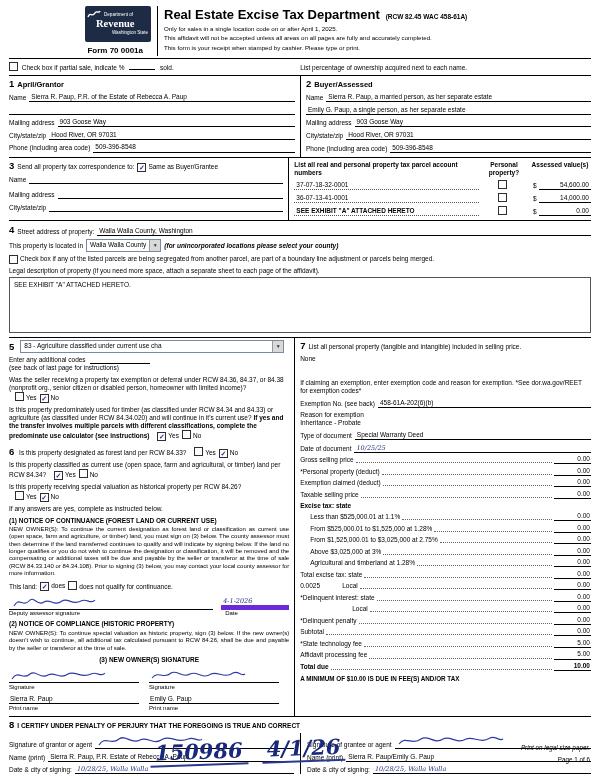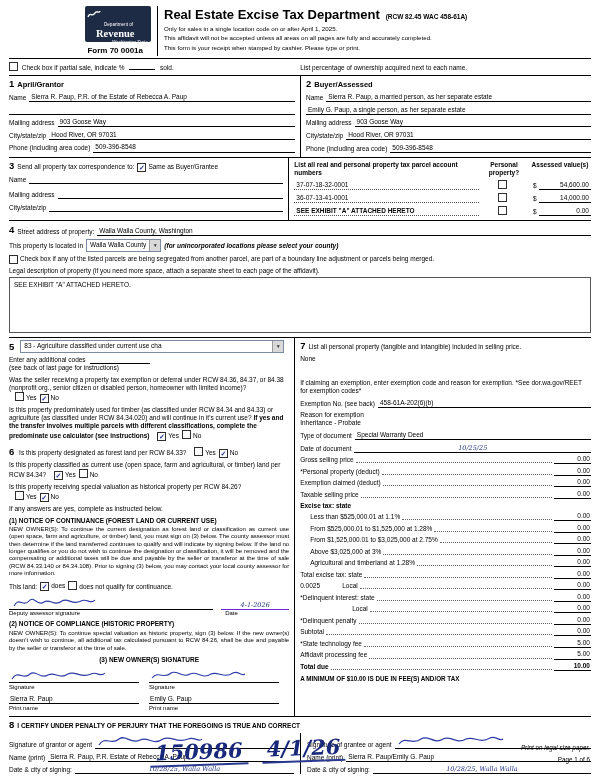--- a/index.html
+++ b/index.html
@@ -2,34 +2,34 @@
 <html><head>
 <meta charset="utf-8">
 <style>
   html,body{margin:0;padding:0;background:#fff;}
   .page{position:relative;width:600px;height:776px;margin:0 auto;background:#fff;color:#000;
     font-family:"Liberation Sans",sans-serif;font-size:6.5px;line-height:1.25;
     padding:6px 9px 0;box-sizing:border-box;overflow:hidden;}
   
   .hdr{display:flex;border-bottom:1px solid #000;padding-bottom:2px;}
   .logoblock{width:148px;display:flex;flex-direction:column;align-items:flex-end;padding-right:6px;box-sizing:border-box;}
-  .logo{width:66px;height:36px;background:#1d2b45;color:#fff;border-radius:2px;padding:16px 3px;box-sizing:border-box;position:relative;overflow:hidden;}
+  .logo{width:66px;height:36px;background:#1d2b45;color:#fff;border-radius:2px;padding:6px 3px;box-sizing:border-box;position:relative;overflow:hidden;}
   .logo .flag{position:absolute;left:2px;top:3px;}
   .logo .dept{display:block;font-size:4.6px;margin-left:16px;}
   .logo .rev{display:block;font-size:10.5px;font-weight:bold;font-family:"Liberation Serif",serif;margin-left:8px;line-height:1.05;}
   .logo .st{display:block;font-size:4.6px;text-align:right;margin-top:1px;}
   .formnum{font-weight:bold;font-size:8px;margin-top:4px;margin-right:8px;}
   .titleblock{flex:1;border-left:1px solid #000;padding:1px 0 1px 6px;}
   .title{font-size:13px;font-weight:bold;}
   .rcw{font-size:6.5px;font-weight:bold;margin-left:4px;}
   .hnote{font-size:6.2px;margin-top:1.6px;}
   
   .cb{display:inline-block;width:7px;height:7px;border:1px solid #2e2e2e;background:#fdfdfd;font-size:7px;line-height:7px;text-align:center;vertical-align:-1px;margin-right:2px;color:#25329c;font-weight:bold;box-sizing:content-box;}
   .bold{font-weight:bold;}
-  .hand{font-family:"DejaVu Serif",serif;font-style:italic;color:#20307f;text-align:center;}
+  .hand{font-family:"DejaVu Serif",serif;font-style:italic;color:#20307f;}
   .blank{display:inline-block;border-bottom:1px solid #000;height:7px;vertical-align:baseline;}
   .field{display:flex;align-items:flex-end;margin-top:3.5px;}
   .field .lbl{white-space:nowrap;margin-right:3px;}
   .field .val{flex:1;border-bottom:1px solid #000;padding:0 2px;min-height:8px;white-space:nowrap;overflow:hidden;}
   .sechead{display:flex;align-items:baseline;}
   .secnum{font-weight:bold;font-size:9.5px;margin-right:3px;}
   .sectitle{font-weight:bold;font-size:7.5px;}
   
   .partialrow{display:flex;align-items:flex-end;padding:3px 0 2.5px;border-bottom:1px solid #000;}
   .partial-left{width:49%;}
@@ -60,21 +60,21 @@
   .leftcol{width:49%;padding:2px 5px 4px 0;box-sizing:border-box;}
   .rightcol{width:51%;border-left:1px solid #000;padding:2px 0 4px 5px;box-sizing:border-box;}
   .q{margin-top:3px;}
   .smallbody{font-size:6px;line-height:1.22;margin-top:1.5px;text-align:justify;}
   .yn{white-space:nowrap;margin-left:3px;}
   .yn .cb{margin-left:3px;}
   .landrow{display:flex;align-items:flex-end;margin-top:3.5px;}
   .landrow > span{margin-right:3px;}
   .depsigrow{display:flex;align-items:flex-end;margin-top:4px;}
   .depsig{flex:1;border-bottom:1px solid #000;display:flex;align-items:flex-end;padding:0 2px;}
-  .depdate{width:64px;border-bottom:1px solid #6d28d9;margin-left:8px;padding:0 2px;}
+  .depdate{width:64px;border-bottom:5px solid #6d28d9;margin-left:8px;padding:0 2px;}
   .depsiglabels{display:flex;font-size:6px;}
   .depsiglabels .l1{flex:1;}
   .depsiglabels .l2{width:64px;margin-left:8px;}
   .ownersigs{display:flex;margin-top:3px;}
   .ownercol{width:50%;padding-right:10px;box-sizing:border-box;}
   .sigline{border-bottom:1px solid #000;height:15px;display:flex;align-items:flex-end;}
   .underlabel{font-size:6px;margin-top:0.5px;}
   .printname{border-bottom:1px solid #000;margin-top:4px;padding:0 1px;min-height:8px;}
   .centerbold{text-align:center;font-weight:bold;margin-top:4px;}
   

